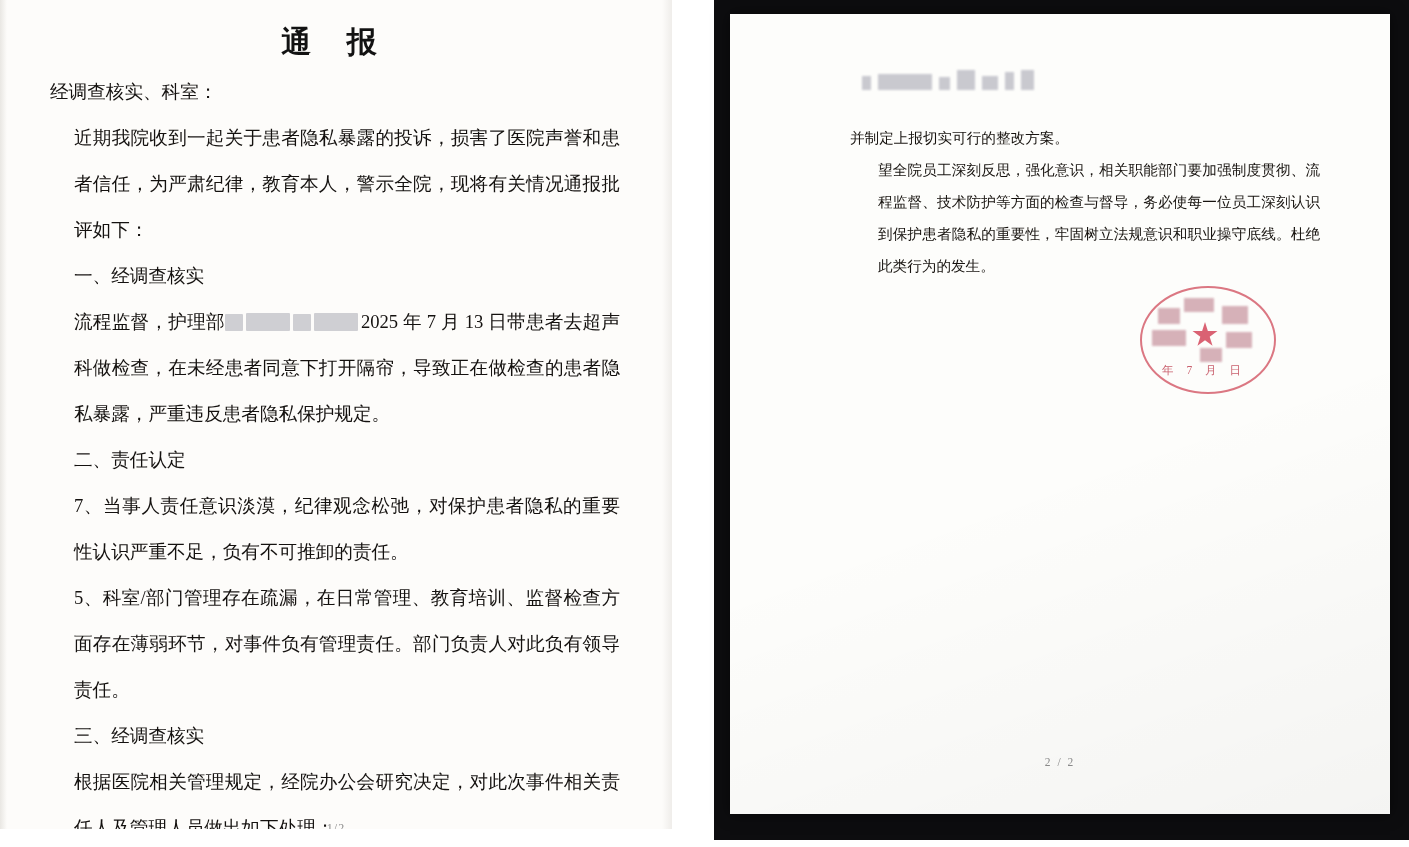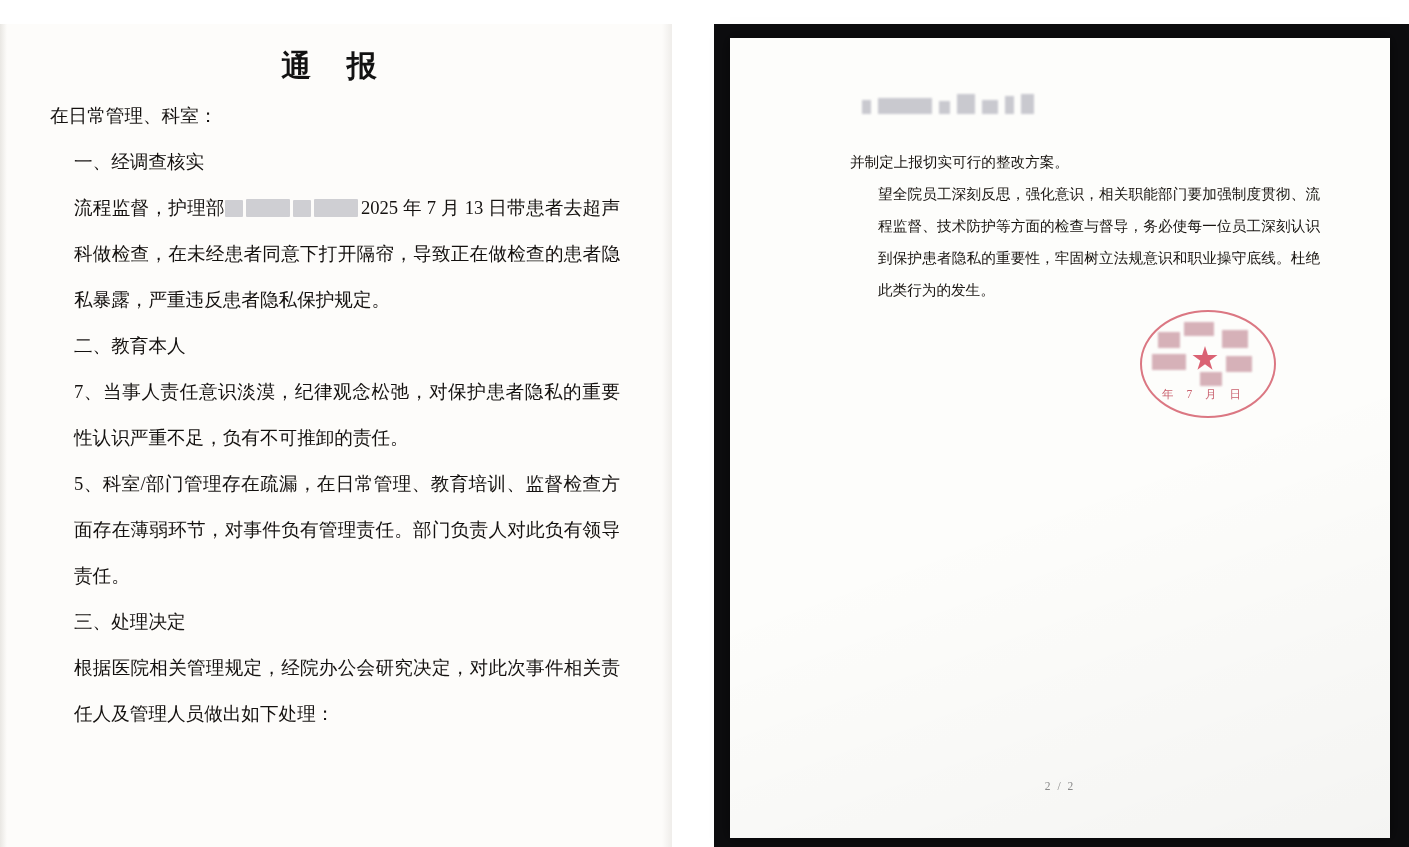--- a/index.html
+++ b/index.html
@@ -11,21 +11,20 @@
     width: 1409px;
     height: 847px;
     overflow: hidden;
     font-family: "Liberation Serif", serif;
   }
   .screen {
     position: relative;
     width: 1409px;
     height: 612px;
     background: #fdba74;
-    margin-top: 24px;
   }
 
   
   .page-left {
     position: absolute;
     left: 0;
     top: 0;
     width: 672px;
     height: 838px;
     background: #fdfcfa;
@@ -208,30 +207,31 @@
 
 <div class="screen">
 
   <div class="page-left">
     <div class="edge-left"></div>
     <div class="edge-right"></div>
 
     <div class="doc-title">通 报</div>
 
     <div class="body-left">
-      <p class="ind1">在日常管理、科室：</p>
+      <p class="ind1">经调查核实、科室：</p>
+      <p class="ind2">近期我院收到一起关于患者隐私暴露的投诉，损害了医院声誉和患者信任，为严肃纪律，教育本人，警示全院，现将有关情况通报批评如下：</p>
 
       <p class="ind2">一、经调查核实</p>
       <p class="ind2"><span>流程监督，护理部</span><span class="redact-group"><span class="redact small"></span><span class="redact mid"></span><span class="redact small"></span><span class="redact mid"></span></span><span>2025 年 7 月 13 日带患者去超声科做检查，在未经患者同意下打开隔帘，导致正在做检查的患者隐私暴露，严重违反患者隐私保护规定。</span></p>
 
-      <p class="ind2">二、教育本人</p>
+      <p class="ind2">二、责任认定</p>
       <p class="ind2">7、当事人责任意识淡漠，纪律观念松弛，对保护患者隐私的重要性认识严重不足，负有不可推卸的责任。</p>
       <p class="ind2">5、科室/部门管理存在疏漏，在日常管理、教育培训、监督检查方面存在薄弱环节，对事件负有管理责任。部门负责人对此负有领导责任。</p>
 
-      <p class="ind2">三、处理决定</p>
+      <p class="ind2">三、经调查核实</p>
       <p class="ind2">根据医院相关管理规定，经院办公会研究决定，对此次事件相关责任人及管理人员做出如下处理：</p>
 
     </div>
 
     <div class="page-foot-left">1/2</div>
     <div class="fade-bottom"></div>
   </div>
 
   <div class="gutter"></div>
 

